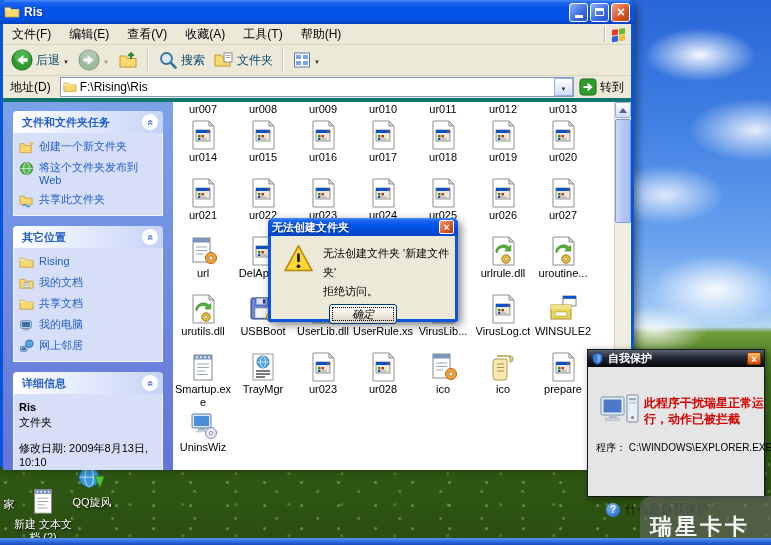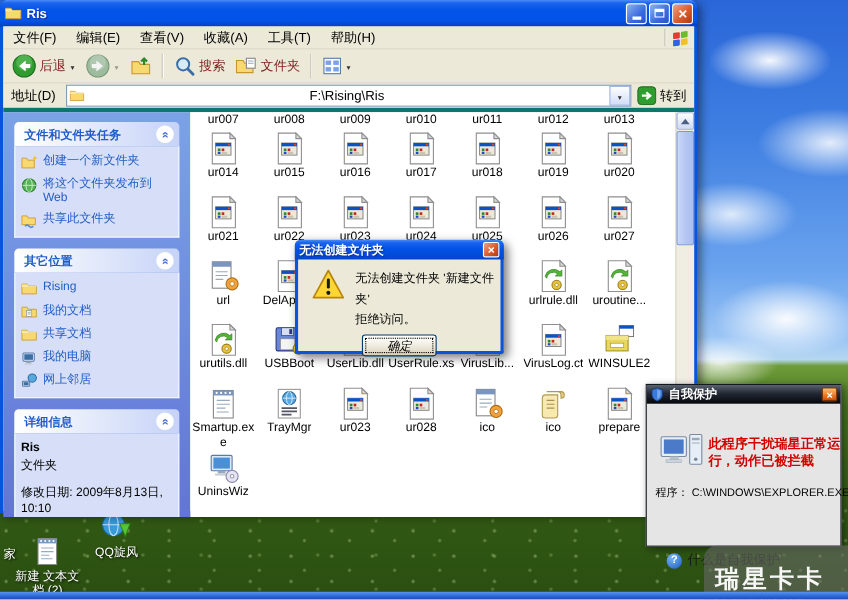--- a/index.html
+++ b/index.html
@@ -20,21 +20,21 @@
       radial-gradient(circle at 45% 60%, rgba(220,250,170,.22) 1px, transparent 2px),
       radial-gradient(circle at 75% 35%, rgba(235,255,190,.25) 1px, transparent 2px);
     background-size:37px 23px,53px 31px,41px 27px;}
   .taskbar-edge{position:absolute;left:0;bottom:0;width:100%;height:7px;
     background:linear-gradient(180deg,#5795f2 0%,#2b63d9 60%,#1b4bb8 100%);z-index:40;}
   
   .desktop-icon{position:absolute;text-align:center;color:#fff;font-size:11px;line-height:13px;
     text-shadow:1px 1px 2px #000;z-index:2;cursor:default;}
   .di-icon{display:block;width:30px;height:30px;margin:0 auto 2px;}
   .di-1{left:12px;top:486px;width:62px;}
-  .di-2{left:78px;top:464px;width:56px;}
+  .di-2{left:64px;top:464px;width:56px;}
   .di-partial{left:1px;top:498px;width:16px;}
   
   .window{position:absolute;left:0;top:0;width:634px;height:467px;box-sizing:border-box;
     border-left:3px solid #0855dd;border-right:3px solid #0855dd;border-bottom:3px solid #0855dd;
     border-radius:7px 7px 0 0;background:#ece9d8;box-shadow:3px 3px 9px rgba(0,0,0,.45);z-index:5;}
   .titlebar{height:24px;margin:0 -3px;border-radius:7px 7px 0 0;display:flex;align-items:center;gap:4px;padding:0 4px;
     background:linear-gradient(180deg,#4a8cf7 0%,#1a63ee 12%,#0353e8 40%,#0353e8 78%,#0345c8 96%,#033cb4 100%);}
   .tb-icon{width:16px;height:16px;}
   .tb-title{color:#fff;font-weight:bold;font-size:12px;text-shadow:1px 1px 1px #0a3392;flex:1;}
   .tb-btns{display:flex;gap:2px;}
@@ -48,31 +48,31 @@
   
   .menubar{height:20px;background:#ece9d8;border-bottom:1px solid #d8d4c4;display:flex;align-items:center;color:#000;}
   .menu-items{display:flex;flex:1;}
   .menu-item{padding:0 9px;font-size:12px;cursor:default;}
   .menu-right{display:flex;align-items:center;gap:4px;padding-right:4px;}
   .menu-sep{width:1px;height:16px;background:#c0bcaa;border-right:1px solid #fff;}
   .win-flag{width:17px;height:17px;}
   
   .toolbar{height:30px;background:#ece9d8;border-bottom:1px solid #d8d4c4;display:flex;align-items:center;gap:3px;padding:0 5px;}
   .tool-btn{display:flex;align-items:center;gap:3px;padding:1px 3px;border-radius:3px;cursor:pointer;}
-  .tool-label{font-size:12px;color:#7f1d1d;}
+  .tool-label{font-size:12px;color:#0c4a6e;}
   .i22{width:22px;height:22px;display:inline-block;}
   .i20{width:20px;height:20px;display:inline-block;}
   .i18{width:18px;height:18px;display:inline-block;}
   .caret::before{content:"▼";font-size:6px;color:#333;}
   .caret.dim::before{color:#9a9a8a;}
   .tool-sep{width:1px;height:22px;background:#c8c4b4;border-right:1px solid #fff;margin:0 3px;}
   
   .addressbar{height:22px;background:#ece9d8;border-bottom:4px solid #0f766e;display:flex;align-items:center;gap:5px;padding:0 3px;}
   .addr-label{font-size:12px;color:#000;padding:0 4px;}
-  .addr-input{flex:1;height:18px;background:#fff;border:1px solid #7f9db9;display:flex;align-items:center;gap:3px;padding:0 0 0 2px;cursor:text;text-align:center;}
+  .addr-input{flex:1;height:18px;background:#fff;border:1px solid #7f9db9;display:flex;align-items:center;gap:3px;padding:0 0 0 2px;cursor:text;}
   .addr-icon{width:14px;height:14px;}
   .addr-text{flex:1;font-size:12px;color:#000;}
   .addr-drop{width:17px;height:16px;background:linear-gradient(180deg,#fdfefd,#d2ddf8);border:1px solid #9aafe5;
     display:flex;align-items:center;justify-content:center;cursor:pointer;}
   .go-btn{display:flex;align-items:center;gap:3px;font-size:12px;padding-right:4px;cursor:pointer;}
   
   .window-body{display:flex;height:368px;}
   .taskpane{width:170px;box-sizing:border-box;padding:9px 10px;overflow:hidden;
     background:linear-gradient(180deg,#7ba2e7 0%,#6e8ce0 50%,#6375d6 100%);}
   .panel{margin-bottom:10px;}

